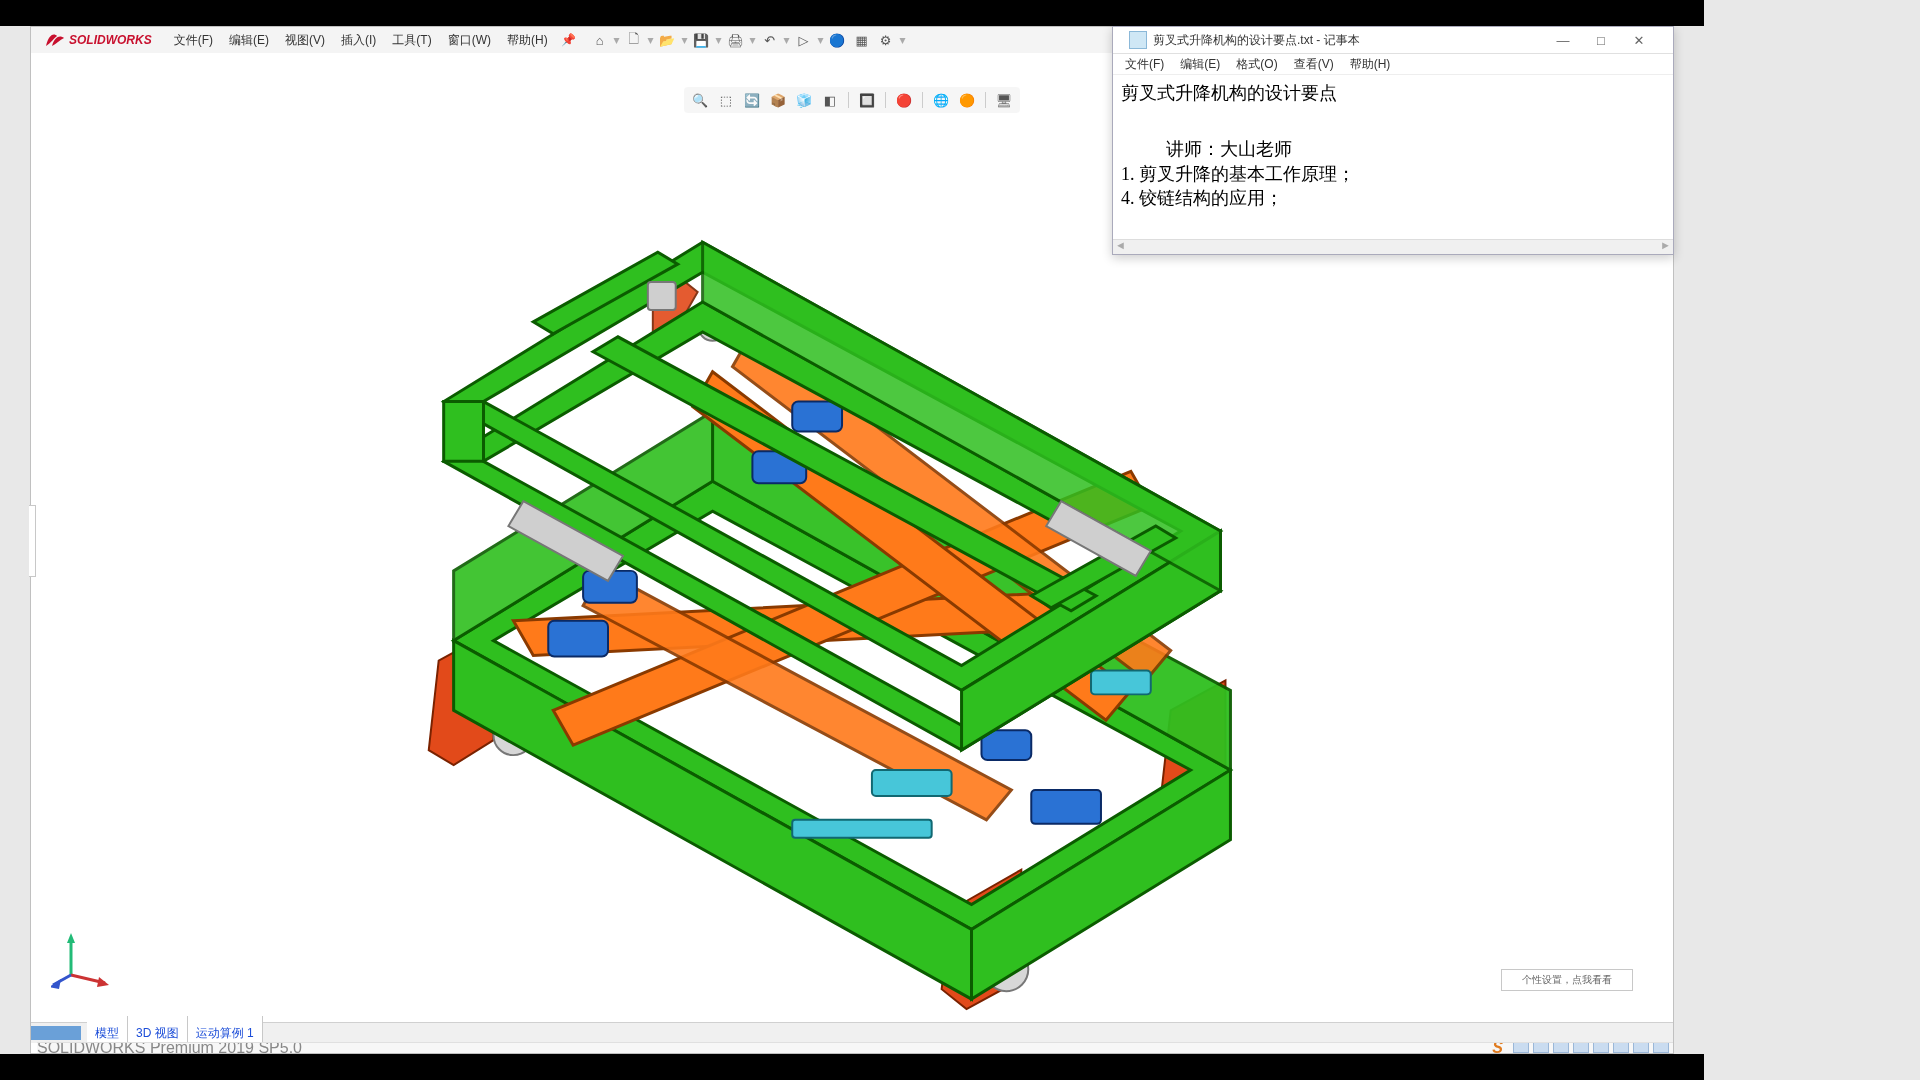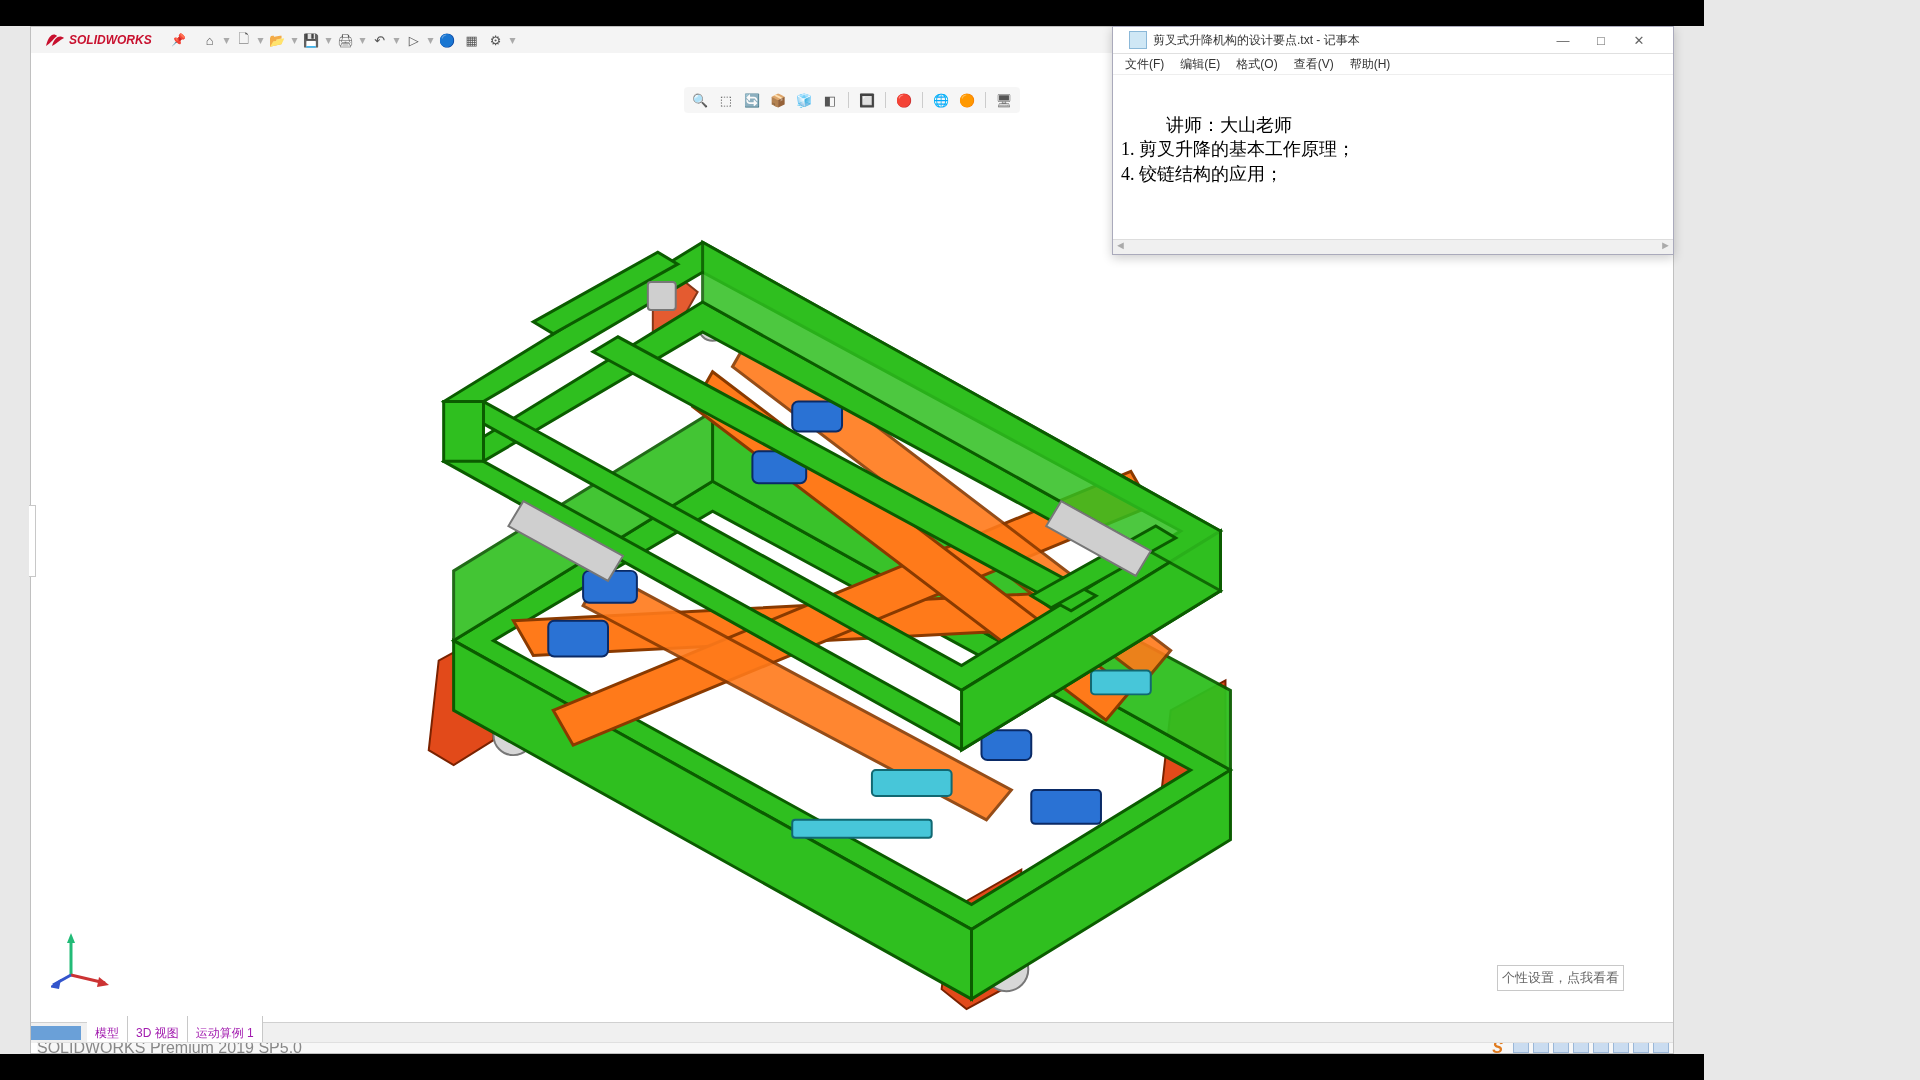--- a/index.html
+++ b/index.html
@@ -18,26 +18,26 @@
   .sw-quick .btn{display:flex;align-items:center;justify-content:center;width:22px;height:22px;color:#555;font-size:13px;}
   .sw-quick .sep{width:8px;text-align:center;color:#aaa;}
   .sw-title{position:absolute;right:10px;top:0;line-height:26px;color:#666;font-size:11px;}
   .sw-heads{position:absolute;left:50%;top:34px;transform:translateX(-50%);display:flex;gap:6px;background:rgba(245,245,245,0.9);padding:3px 6px;border-radius:4px;}
   .sw-heads .hb{display:flex;align-items:center;justify-content:center;width:20px;height:20px;color:#555;font-size:13px;}
   .sw-heads .hsep{width:1px;background:#ccc;margin:2px 2px;}
   .sw-viewport{position:absolute;left:0;top:26px;right:0;bottom:24px;background:#fff;}
   .triad{position:absolute;left:20px;bottom:40px;}
   .sw-bottomtabs{position:absolute;left:0;bottom:10px;height:20px;display:flex;align-items:center;background:#f0f0f0;border-top:1px solid #d0d0d0;width:100%;}
   .sw-bottomtabs .scroller{width:50px;background:#6aa0d8;height:14px;margin-right:6px;}
-  .sw-bottomtabs .tab{padding:8px 8px;line-height:18px;border-right:1px solid #c8c8c8;color:#a21caf;background:#fff;}
+  .sw-bottomtabs .tab{padding:8px 8px;line-height:18px;border-right:1px solid #c8c8c8;color:#1d4ed8;background:#fff;}
   .sw-status{position:absolute;left:6px;bottom:0;right:0;height:10px;line-height:10px;color:#888;font-size:16px;background:#f7f7f7;border-top:1px solid #e0e0e0;overflow:hidden;}
   .sw-status-right{position:absolute;right:4px;bottom:0;display:flex;gap:4px;}
   .sw-status-right span{display:inline-block;width:14px;height:11px;background:#cadcf0;border:1px solid #9ab7d8;}
   .sogou{position:absolute;right:170px;bottom:0;color:#e07b1f;font-weight:bold;font-style:italic;}
-  .personal-btn{position:absolute;right:49px;bottom:38px;background:#fff;border:1px solid #c8c8c8;padding:3px 4px;font-size:13px;color:#666;}
+  .personal-btn{position:absolute;right:40px;bottom:38px;background:#fff;border:1px solid #c8c8c8;padding:3px 20px;font-size:10px;color:#666;}
   
   .np{position:absolute;right:0;top:0;width:560px;background:#fff;border:1px solid #aab;box-shadow:0 3px 10px rgba(0,0,0,0.2);}
   .np-title{display:flex;align-items:center;height:26px;background:#fff;border-bottom:1px solid #e0e0e0;padding:0 16px;}
   .np-title .nicon{width:16px;height:16px;background:#cfe7f5;border:1px solid #8bb8d8;margin-right:6px;}
   .np-title .t{flex:1;color:#333;font-size:12px;white-space:nowrap;overflow:hidden;}
   .np-winbtn{display:flex;gap:2px;}
   .np-winbtn div{width:36px;height:20px;display:flex;align-items:center;justify-content:center;color:#666;font-size:13px;}
   .np-menubar{display:flex;height:20px;background:#fff;border-bottom:1px solid #eee;padding:0 4px;}
   .np-menubar span{padding:0 8px;line-height:20px;color:#333;}
   .np-body{padding:6px 8px 8px 8px;color:#000;font-size:18px;line-height:1.35;font-family:"SimSun","宋体",serif;min-height:150px;}
@@ -58,20 +58,21 @@
 
     <div class="sw">
       <div class="sw-menubar">
         <div class="sw-logo">
           <svg width="20" height="16" viewBox="0 0 20 16">
             <path d="M1 14 C4 2 9 1 12 4 C9 6 6 11 1 14 Z" fill="#c8102e"></path>
             <path d="M7 14 C10 4 15 3 19 6 C15 8 11 12 7 14 Z" fill="#c8102e"></path>
           </svg>
           <span>SOLIDWORKS</span>
         </div>
+        <div class="sw-menus" id="sw-menus"><span>文件(F)</span><span>编辑(E)</span><span>视图(V)</span><span>插入(I)</span><span>工具(T)</span><span>窗口(W)</span><span>帮助(H)</span></div>
         <span class="sw-pin">📌</span>
         <div class="sw-quick">
           <div class="btn">⌂</div>
             <div class="sep">▾</div>
           <div class="btn">🗋</div>
             <div class="sep">▾</div>
           <div class="btn">📂</div>
             <div class="sep">▾</div>
           <div class="btn">💾</div>
             <div class="sep">▾</div>
@@ -222,20 +223,21 @@
         </div>
       </div>
       <div class="np-menubar" id="np-menus">
           <span>文件(F)</span>
           <span>编辑(E)</span>
           <span>格式(O)</span>
           <span>查看(V)</span>
           <span>帮助(H)</span>
         </div>
       <div class="np-body">
+        <div>剪叉式升降机构的设计要点</div>
         <div class="sub">讲师：大山老师</div>
         <div id="np-items">
             <div>1. 剪叉升降的基本工作原理；</div>
             <div>4. 铰链结构的应用；</div>
           </div>
       </div>
       <div class="np-scroll"></div>
     </div>
   </div>
 </div>

